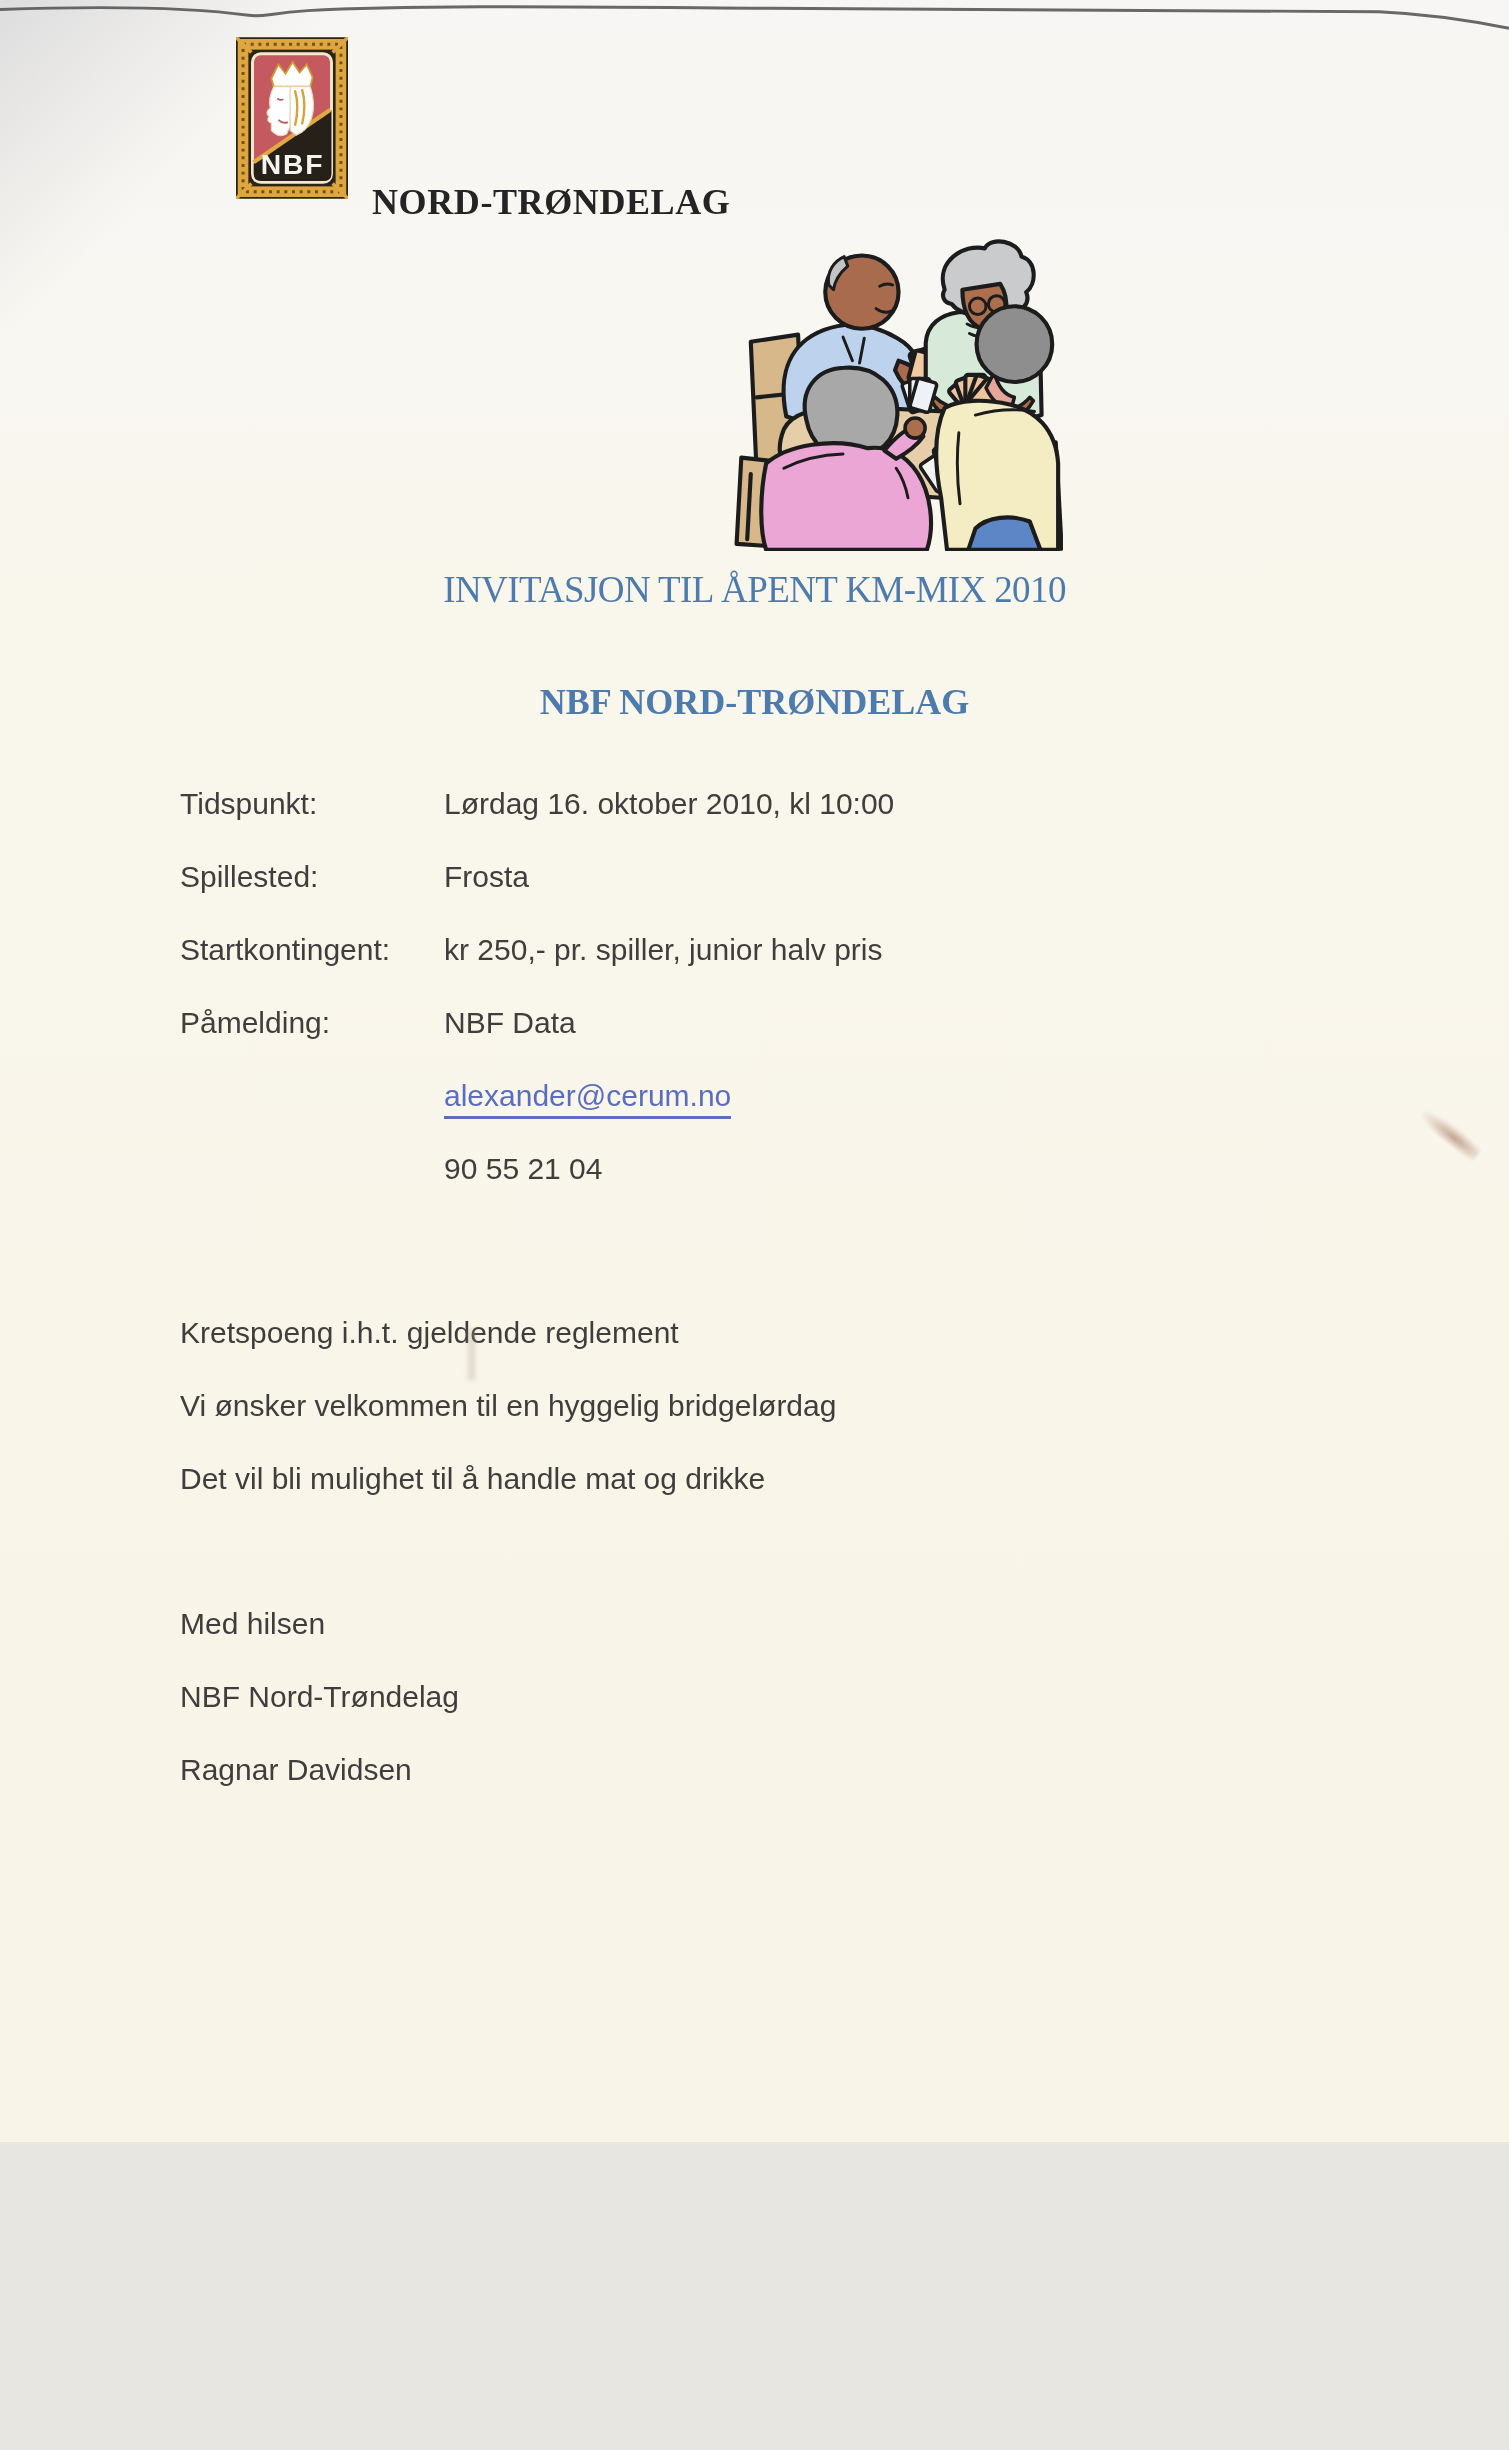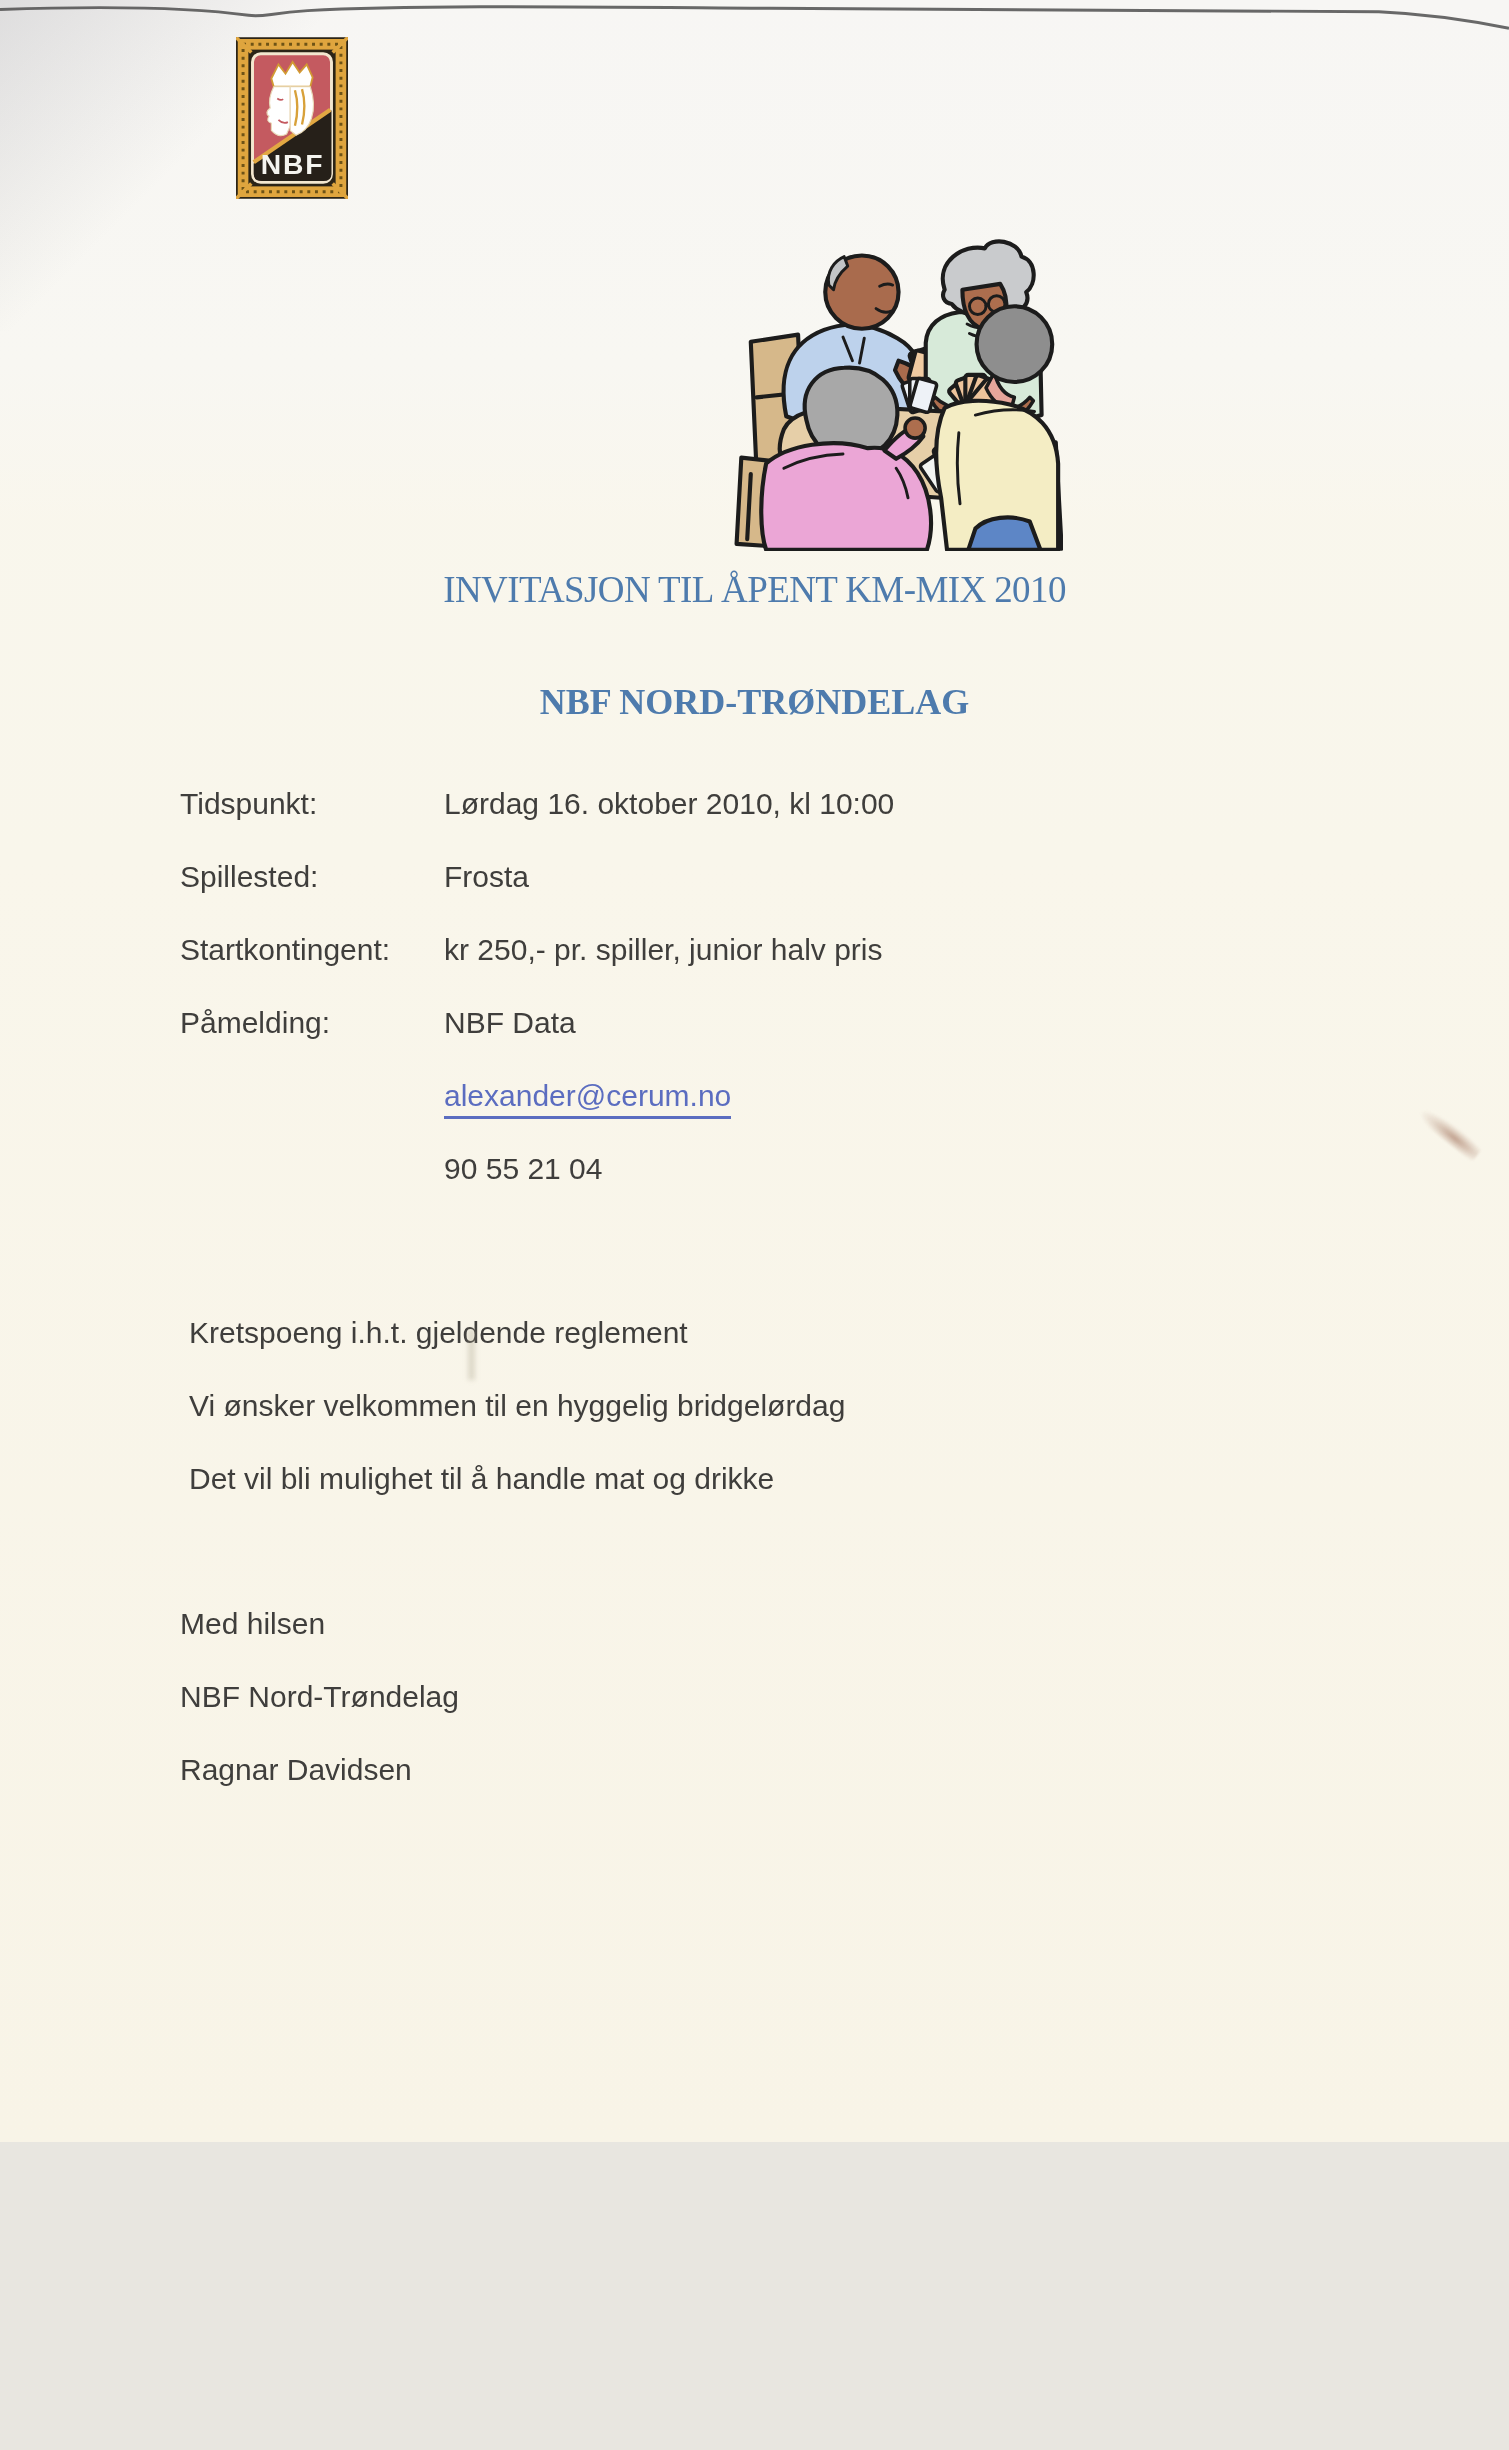--- a/index.html
+++ b/index.html
@@ -40,21 +40,21 @@
   }
   .details{position:absolute;left:180px;top:787px;width:1184px;color:#3f3e3c;}
   .detail-row{display:flex;height:73px;font-size:30px;}
   .detail-label{width:264px;flex:0 0 264px;}
   .detail-value{flex:1;white-space:nowrap;}
   .email-link{
     color:#5b6dc0;text-decoration:none;border-bottom:3px solid #5b6dc0;
     padding-bottom:4px;cursor:pointer;display:inline-block;line-height:1.05;
   }
   .notes{position:absolute;left:180px;top:1296px;width:1184px;color:#3f3e3c;}
-  .note-line{height:73px;display:flex;align-items:center;font-size:30px;white-space:nowrap;margin-left:9px;}
+  .note-line{height:73px;display:flex;align-items:center;font-size:30px;white-space:nowrap;}
   .signature{position:absolute;left:180px;top:1587px;width:829px;color:#3f3e3c;}
   .signature-line{height:73px;display:flex;align-items:center;font-size:30px;white-space:nowrap;}
   
   .smudge{
     position:absolute;left:1414px;top:1124px;width:71px;height:18px;
     transform:rotate(38deg);
     background:radial-gradient(ellipse at 60% 55%,rgba(148,94,70,.55) 0%,rgba(148,94,70,.18) 45%,rgba(148,94,70,0) 72%);
     filter:blur(1.2px);
   }
   .speck-a{position:absolute;left:415px;top:2339px;width:3px;height:10.7px;background:rgba(70,70,70,.55);transform:rotate(10deg);filter:blur(0.6px);}
@@ -88,20 +88,21 @@
     <g>
       <path d="M60,70 L72,46 L84,62 L96,42 L108,60 L120,46 L130,68 L126,84 L64,84 Z" fill="#ffffff" stroke="#d29a33" stroke-width="3"></path>
       <path d="M64,84 Q54,104 58,120 Q48,128 56,134 Q50,142 60,146 L60,158 Q72,172 86,164 L92,150 L92,84 Z" fill="#ffffff" stroke="#e8d9b8" stroke-width="2"></path>
       <path d="M92,84 L126,84 Q136,114 128,138 Q120,160 102,166 L92,158 Z" fill="#ffffff" stroke="#e8d9b8" stroke-width="2"></path>
       <path d="M100,90 Q108,118 100,150 M112,88 Q120,116 112,148" fill="none" stroke="#d8a13a" stroke-width="4"></path>
       <path d="M70,104 q6,4 10,1 M72,140 q8,8 16,4" fill="none" stroke="#c45a60" stroke-width="3"></path>
     </g>
     <text x="96" y="232" text-anchor="middle" font-family="Liberation Sans, sans-serif" font-weight="bold" font-size="48" letter-spacing="3" fill="#f4f4ef">NBF</text>
   </svg>
 
+  <div class="org-title">NORD-TRØNDELAG</div>
 
   <svg class="clipart" viewBox="0 0 568 560">
     <g stroke="#1c1c1c" stroke-width="7" stroke-linejoin="round" stroke-linecap="round">
 
       <polygon points="40,206 120,194 132,466 52,474" fill="#d6b88a"></polygon>
       <line x1="50" y1="300" x2="126" y2="292" fill="none"></line>
 
       <path d="M100,332 C84,252 112,206 164,186 C206,170 250,178 288,200 C320,218 332,246 332,282 L334,336 C250,362 150,352 100,332 Z" fill="#bdd2ec"></path>
       <path d="M196,198 L212,238 M232,200 L224,242" fill="none" stroke-width="5"></path>
       <circle cx="228" cy="122" r="62" fill="#a96b4d"></circle>

